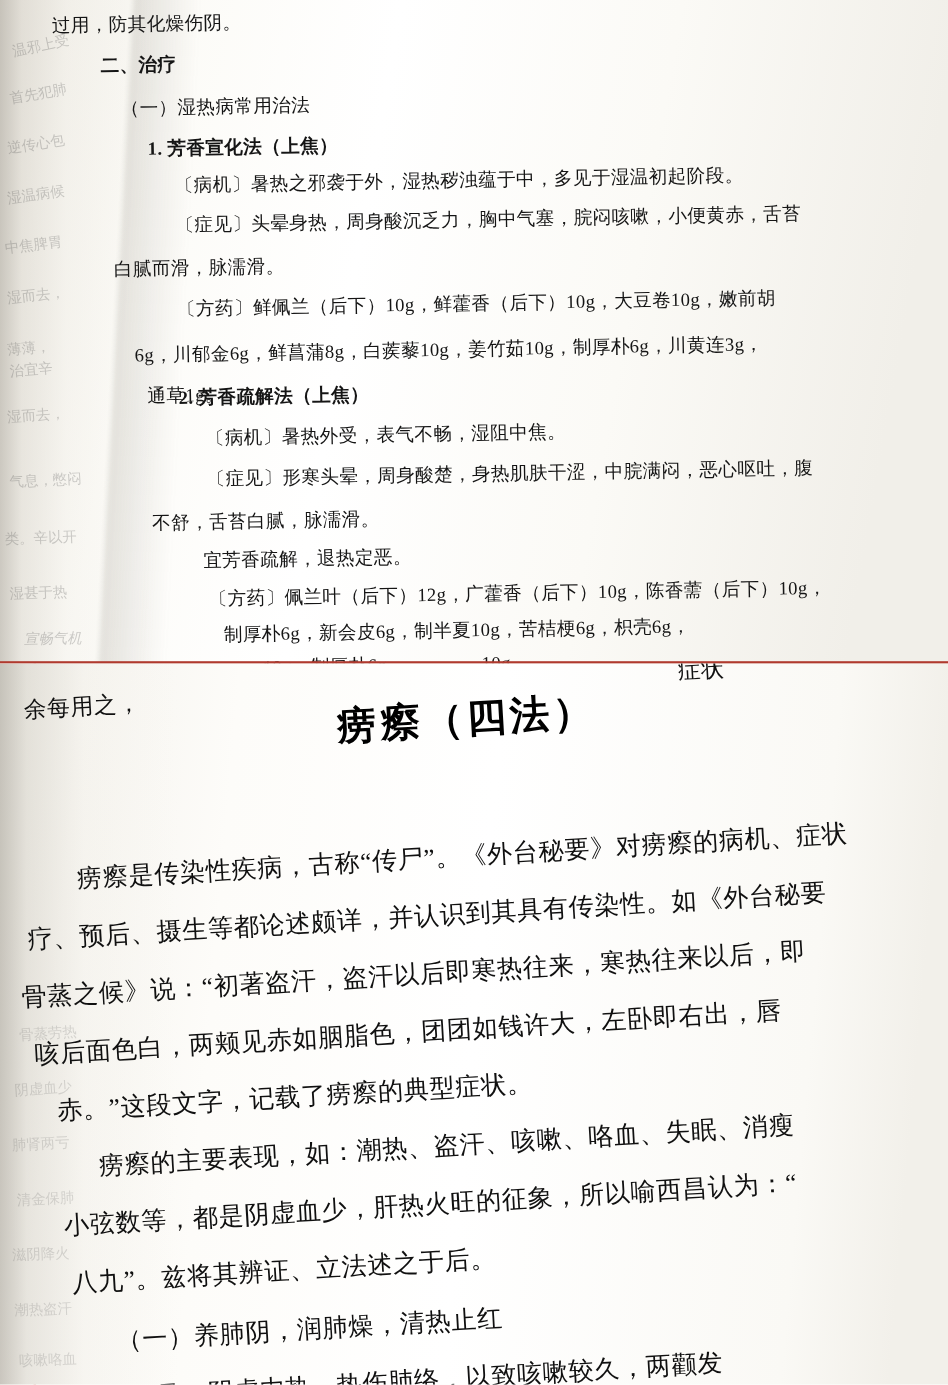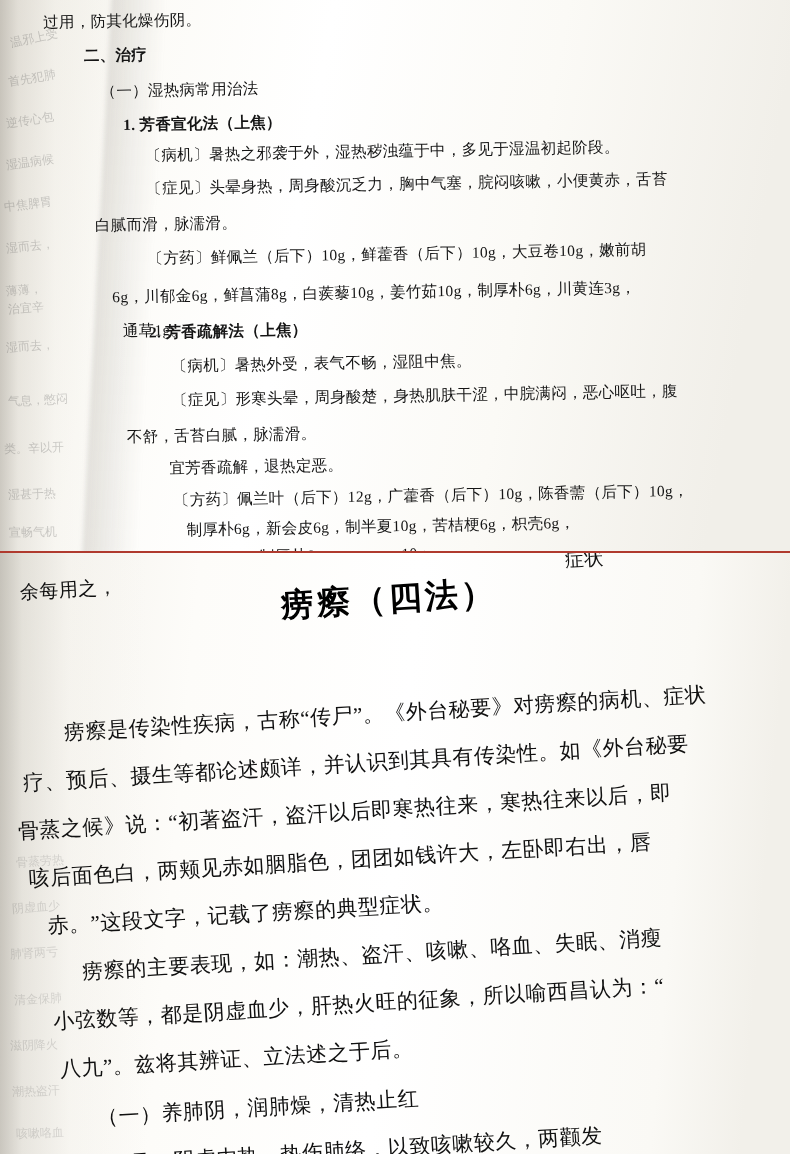--- a/index.html
+++ b/index.html
@@ -187,21 +187,21 @@
       <div class="ghost-line" style="left:6px;  top:112px; transform:rotate(-9deg);">逆传心包</div>
       <div class="ghost-line" style="left:6px;  top:154px; transform:rotate(-8deg);">湿温病候</div>
       <div class="ghost-line" style="left:4px;  top:196px; transform:rotate(-7deg);">中焦脾胃</div>
       <div class="ghost-line" style="left:6px;  top:238px; transform:rotate(-6deg);">湿而去，</div>
       <div class="ghost-line" style="left:6px;  top:282px; transform:rotate(-5deg);">薄薄，</div>
       <div class="ghost-line" style="left:8px;  top:300px; transform:rotate(-5deg);">治宜辛</div>
       <div class="ghost-line" style="left:6px;  top:338px; transform:rotate(-4deg);">湿而去，</div>
       <div class="ghost-line" style="left:8px;  top:392px; transform:rotate(-3deg);">气息，憋闷</div>
       <div class="ghost-line" style="left:4px;  top:440px; transform:rotate(-2deg);">类。辛以开</div>
       <div class="ghost-line" style="left:8px;  top:486px; transform:rotate(-2deg);">湿甚于热</div>
-      <div class="ghost-line" style="left:9px;  top:524px; transform:rotate(-1deg);">宣畅气机</div>
+      <div class="ghost-line" style="left:20px;  top:524px; transform:rotate(-1deg);font-style:italic;">宣畅气机</div>
     </div>
 
     <div class="scan1-text">
       <div class="ln" style="left:48px;  top:8px;">过用，防其化燥伤阴。</div>
       <div class="ln b" style="left:88px; top:42px;">二、治疗</div>
       <div class="ln" style="left:104px; top:78px;">（一）湿热病常用治法</div>
       <div class="ln b" style="left:126px; top:112px;">1. 芳香宣化法（上焦）</div>
       <div class="ln" style="left:148px; top:143px;">〔病机〕暑热之邪袭于外，湿热秽浊蕴于中，多见于湿温初起阶段。</div>
       <div class="ln" style="left:148px; top:176px;">〔症见〕头晕身热，周身酸沉乏力，胸中气塞，脘闷咳嗽，小便黄赤，舌苔</div>
       <div class="ln" style="left:96px;  top:212px;">白腻而滑，脉濡滑。</div>

